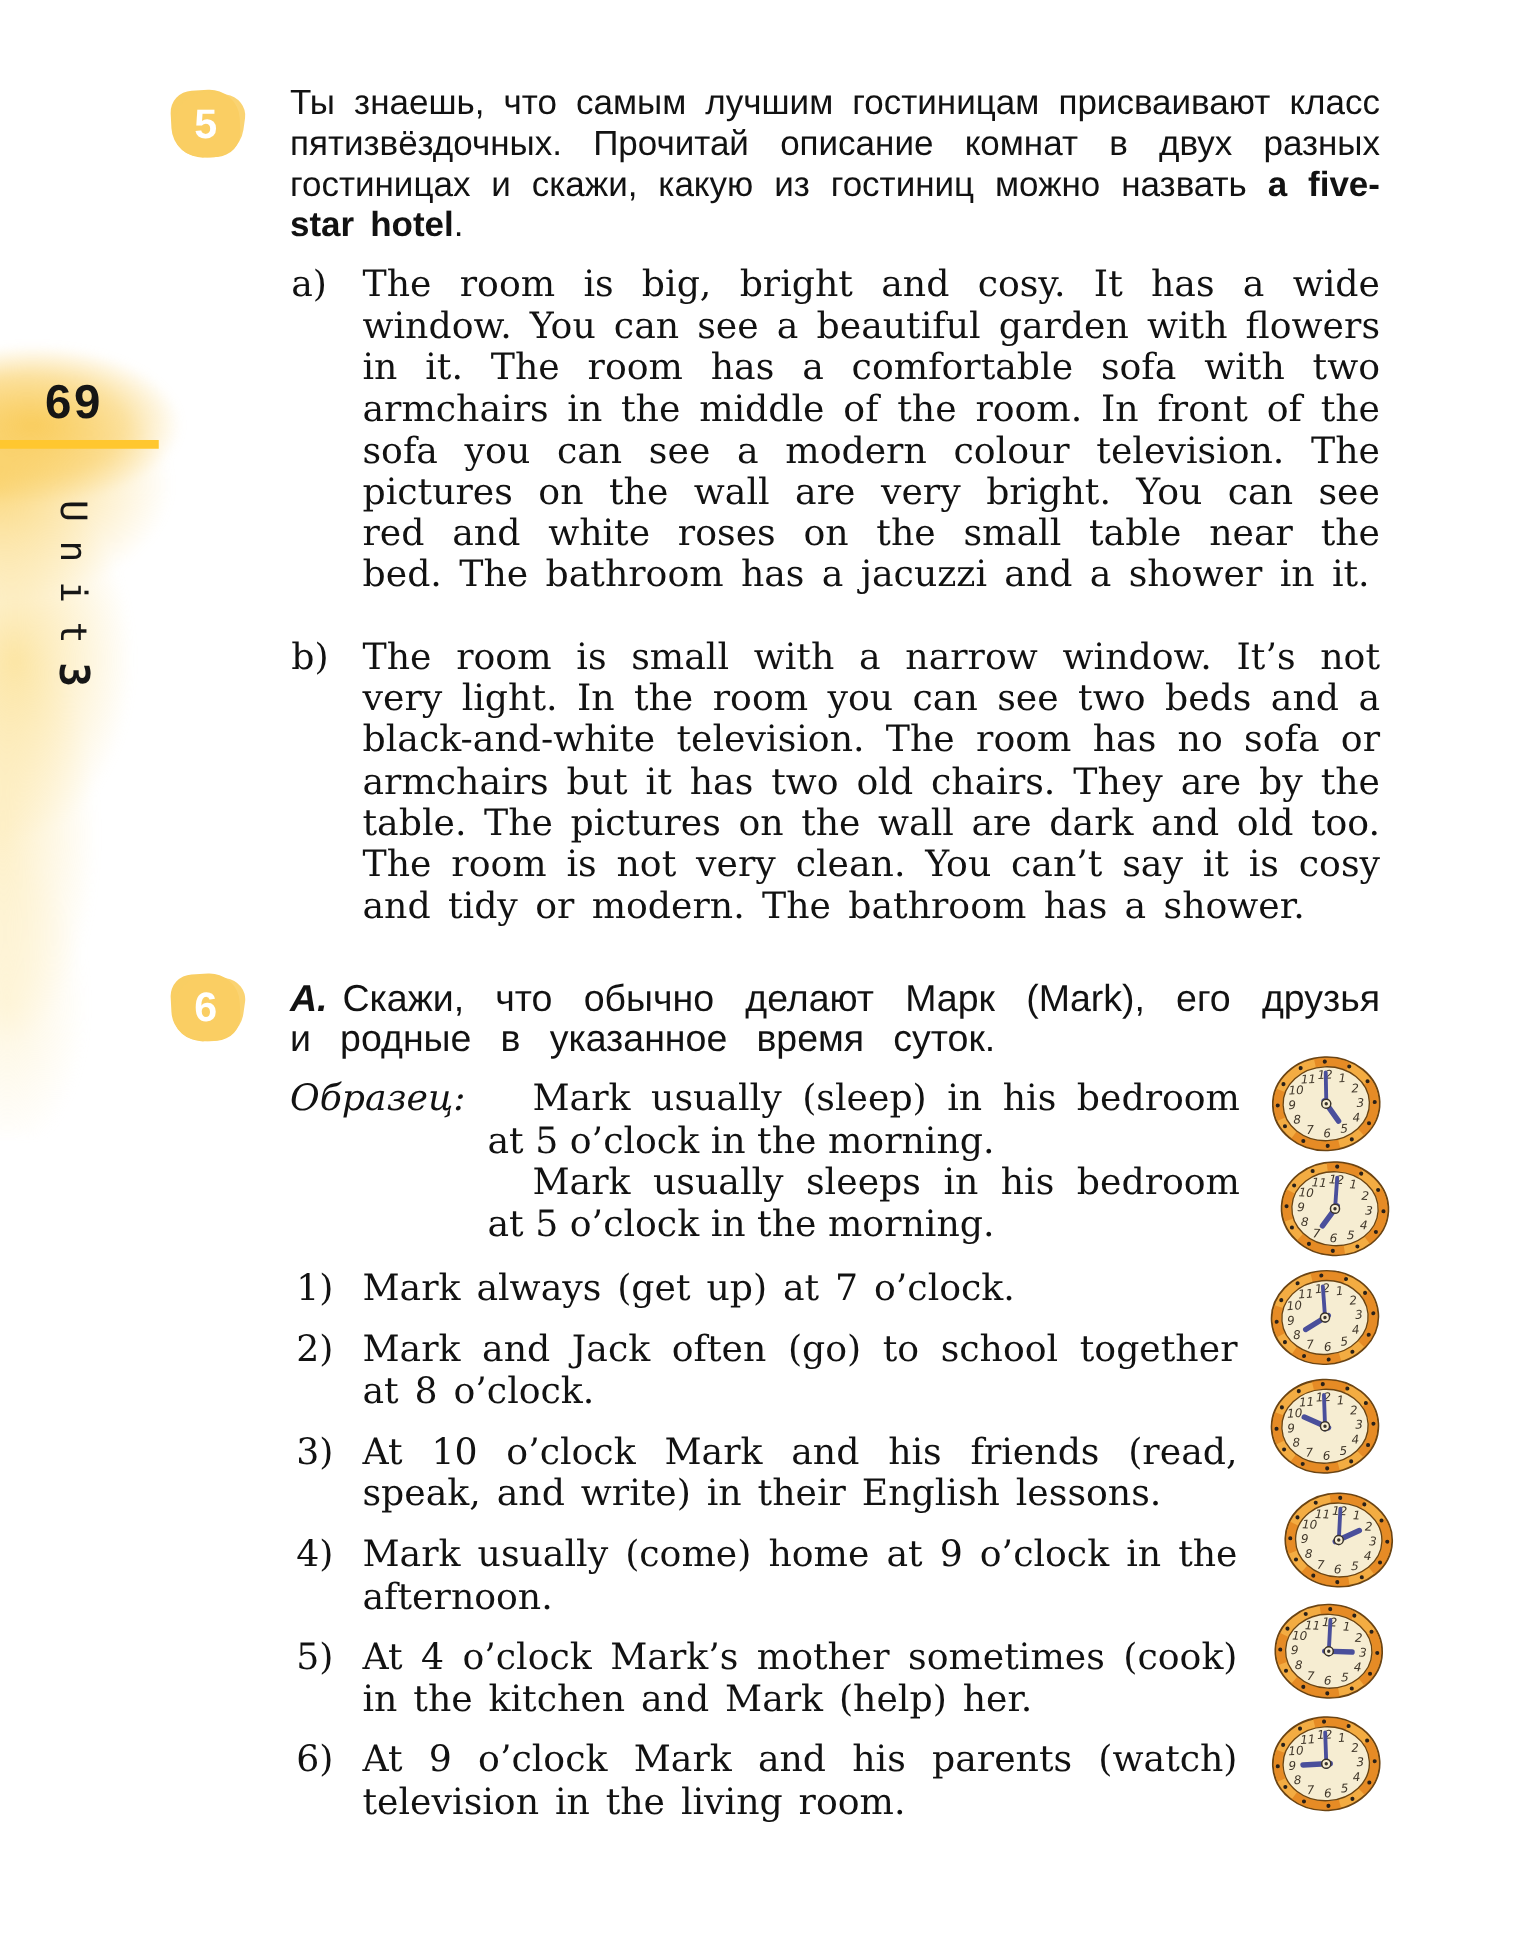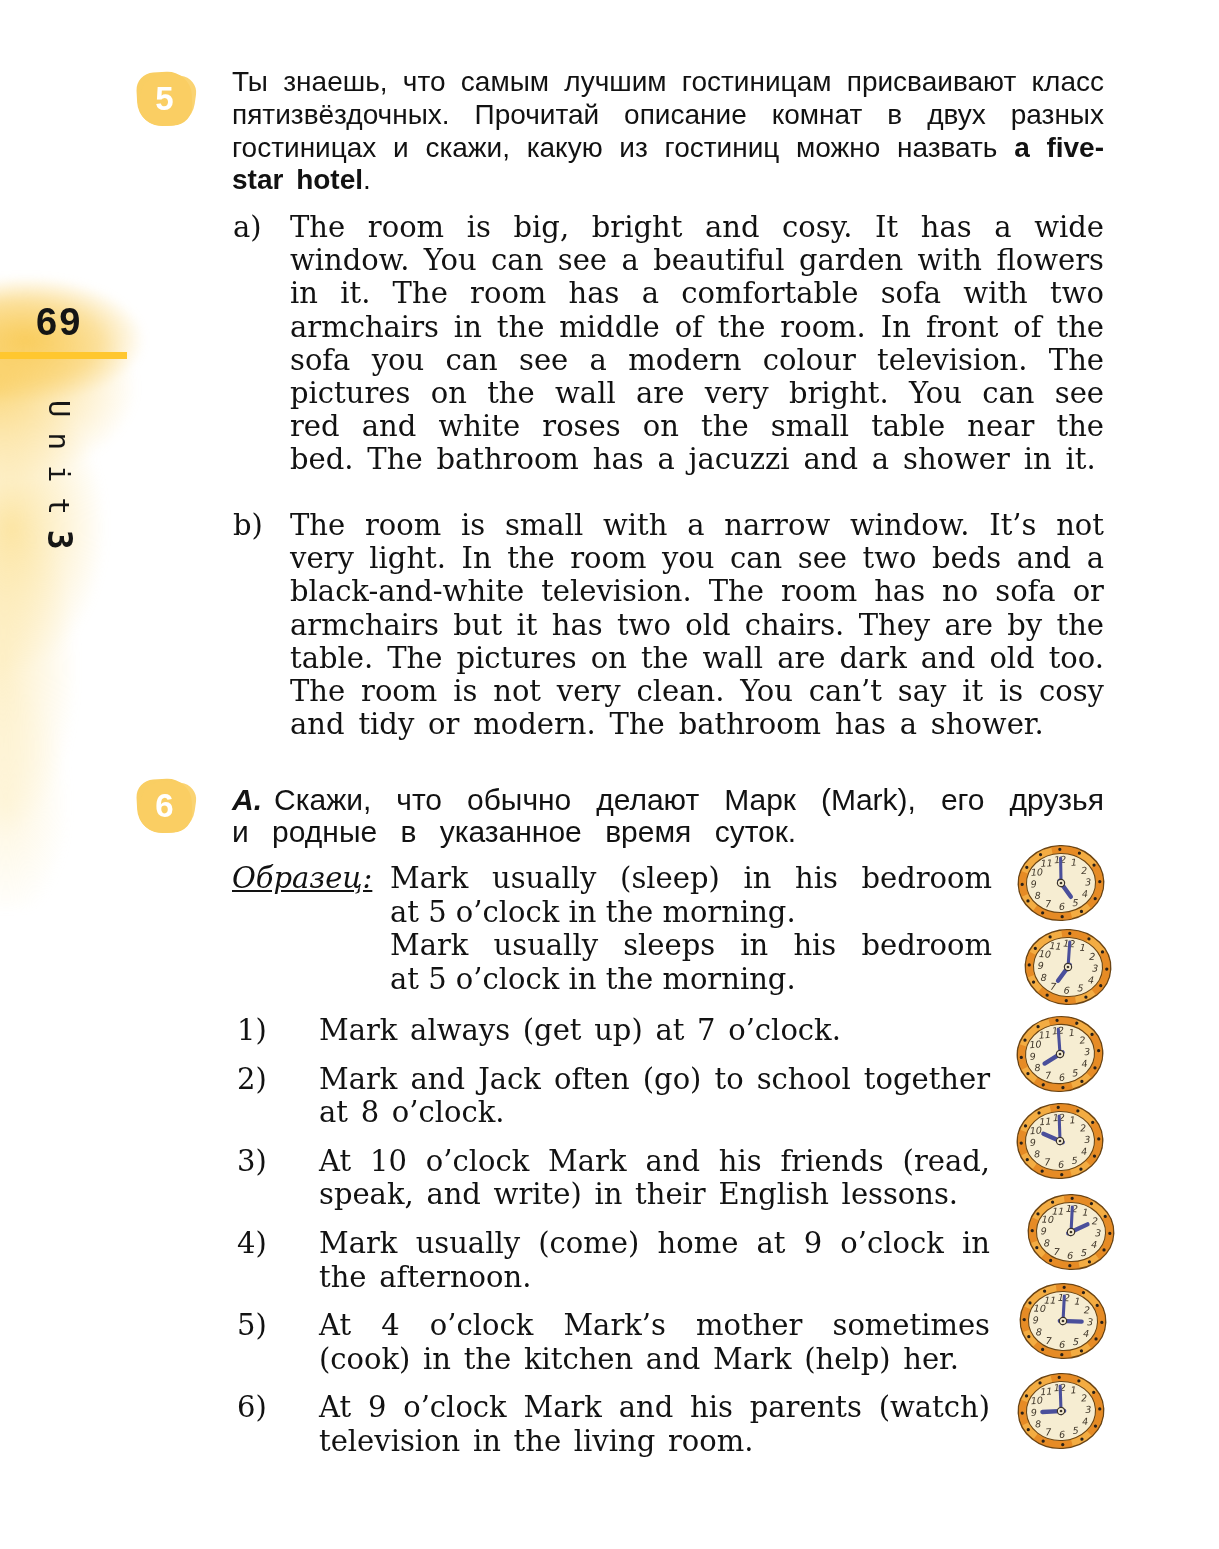--- a/index.html
+++ b/index.html
@@ -63,28 +63,28 @@
   #opt-a{top:211px;}
   #opt-b{top:509px;}
 
   .intro6{
     position:absolute;left:232px;top:784px;width:872px;
     font-size:30px;line-height:32px;text-align:justify;word-spacing:.5em;
   }
   .intro6 .plbl{font-weight:bold;font-style:italic;margin-right:12px;}
 
   .example{position:absolute;left:232px;top:862px;width:760px;font-size:29px;line-height:33.6px;}
-  .example .elbl{position:absolute;left:0;top:0;font-style:italic;text-decoration:underline;}
+  .example .elbl{position:absolute;left:0;top:0;font-style:italic;}
   .example .elines{margin-left:158px;}
-  .example .eline.full{text-align:justify;text-align-last:justify;}
+  .example .eline.full{text-align:justify;text-align-last:justify;margin-left:36px;}
 
   .items{position:absolute;left:233px;top:1014px;width:757px;font-size:29px;line-height:33.6px;}
   .item{position:relative;margin-bottom:15px;}
   .item .num{position:absolute;left:4px;top:0;}
-  .item p{margin:0 0 0 86px;text-align:justify;word-spacing:.12em;}
+  .item p{margin:0 0 0 57px;text-align:justify;word-spacing:.12em;}
 
   
   .clock{position:absolute;width:96px;height:80px;}
   .clock svg{display:block;}
   .c0{left:1013px;top:843px;}
   .c1{left:1020px;top:927px;}
   .c2{left:1012px;top:1014px;}
   .c3{left:1012px;top:1101px;}
   .c4{left:1023px;top:1192px;}
   .c5{left:1015px;top:1281px;}

